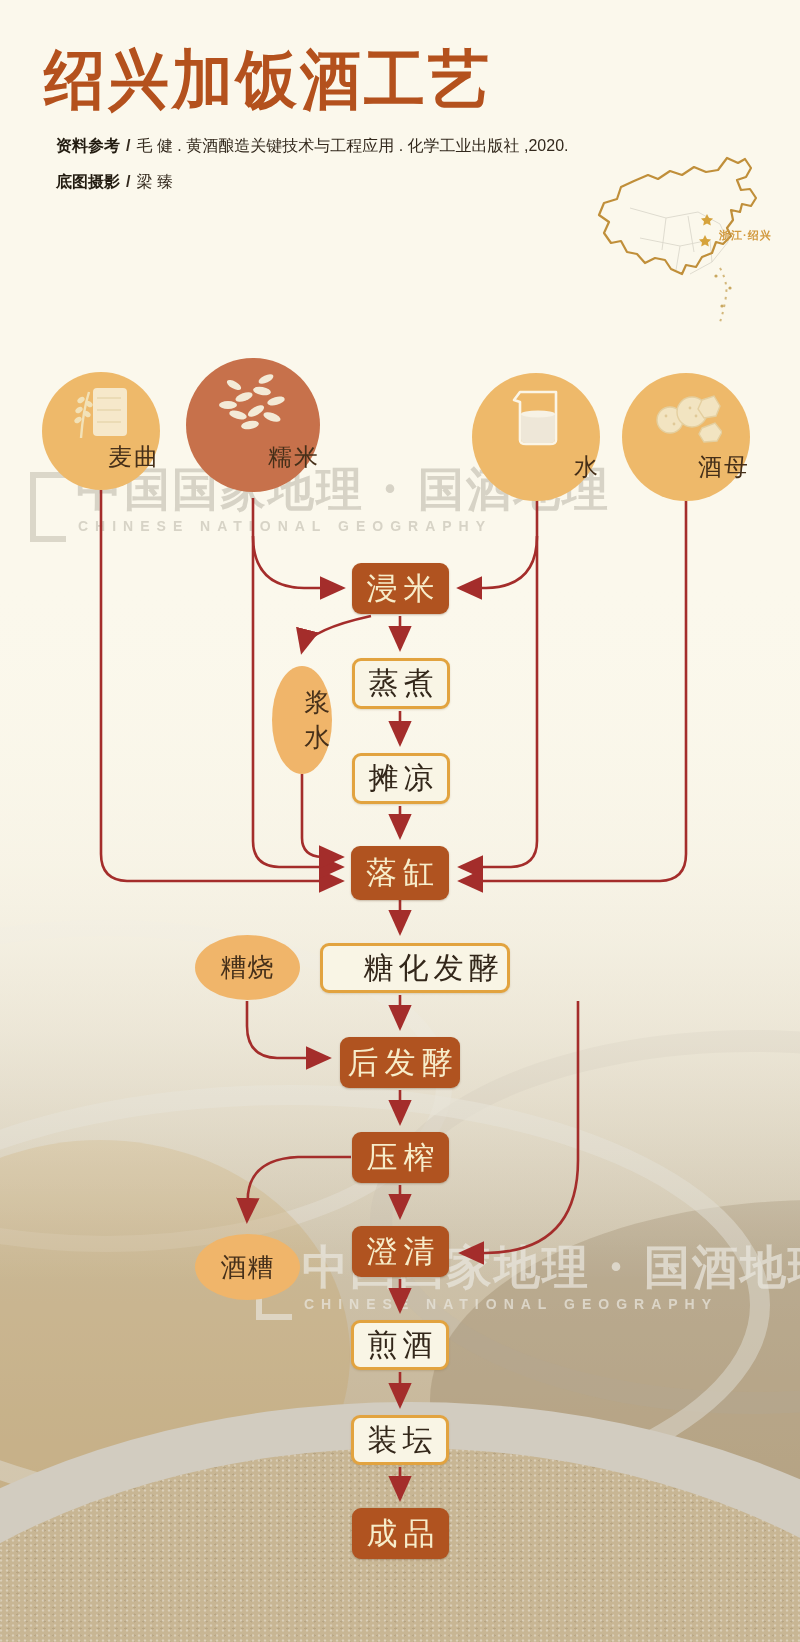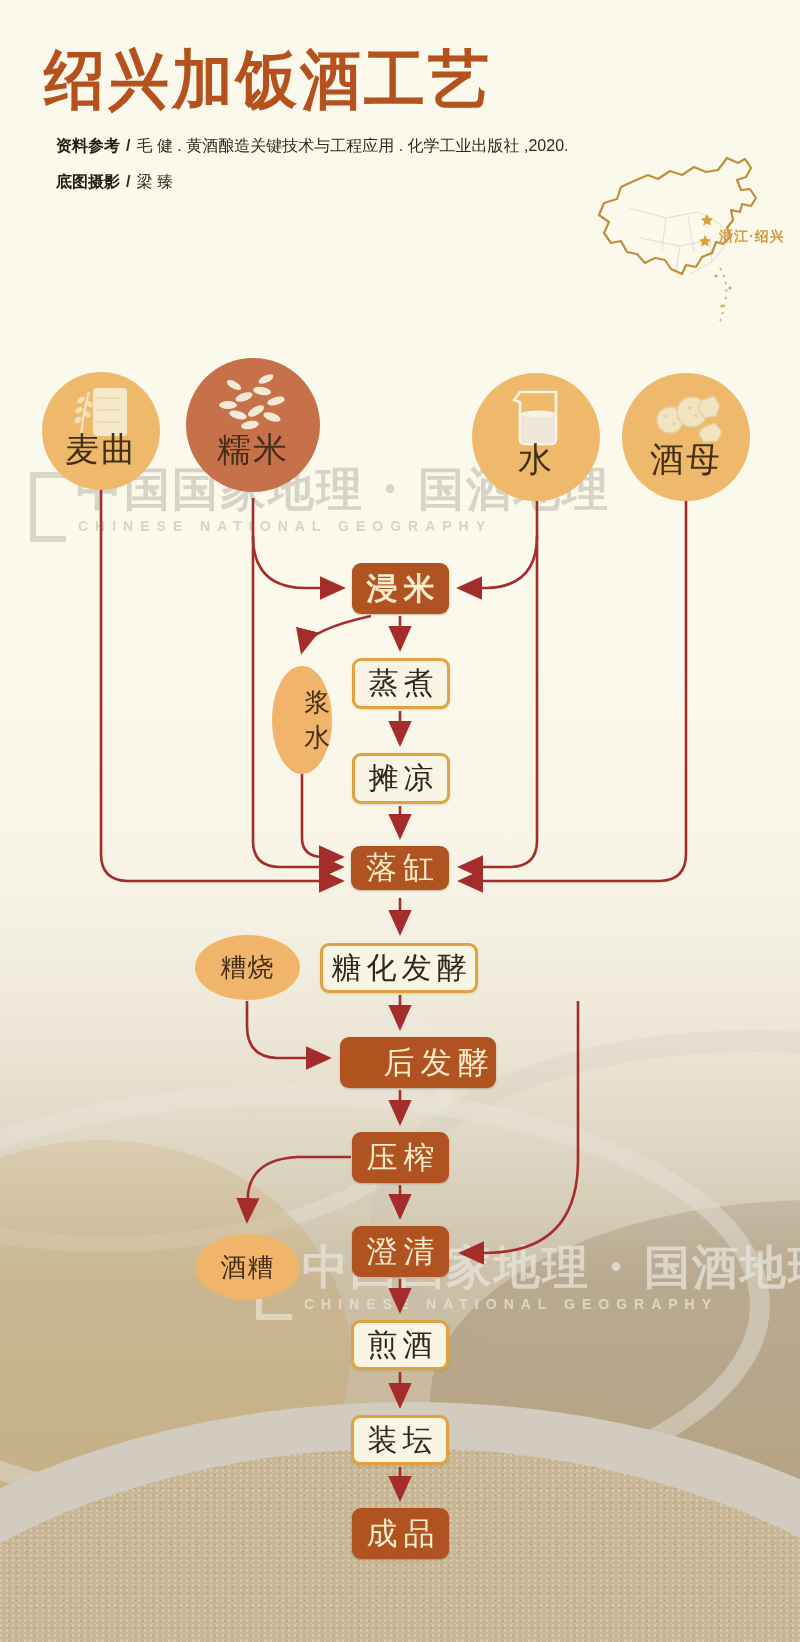--- a/index.html
+++ b/index.html
@@ -32,37 +32,37 @@
   .title{position:absolute;left:44px;top:40px;font-size:61px;font-weight:900;
     color:#b4511d;letter-spacing:3px;font-family:"Liberation Sans","DejaVu Sans",sans-serif;
     transform:scaleY(1.06);}
   .credits{position:absolute;left:56px;top:136px;width:520px;
     font-family:"Liberation Sans","DejaVu Sans",sans-serif;font-size:16px;color:#33291d;}
   .credit-line{margin-bottom:15px;white-space:nowrap;}
   .credit-line b{font-weight:700;color:#221b10;}
   .credit-line .slash{margin:0 6px;font-weight:700;}
   
   .map{position:absolute;left:570px;top:146px;width:228px;height:190px;}
-  .map-label{position:absolute;left:719px;top:228px;font-size:14px;font-weight:700;
+  .map-label{position:absolute;left:719px;top:228px;font-size:11px;font-weight:700;
     color:#d29a3f;font-family:"Liberation Sans",sans-serif;letter-spacing:1px;}
   
   .wm{position:absolute;white-space:nowrap;}
   .wm .wm-row{display:flex;align-items:flex-start;}
   .wm .bracket{width:30px;height:58px;border:6px solid currentColor;border-right:none;
     margin-right:10px;margin-top:6px;opacity:.9;}
   .wm .cn{font-size:46px;font-weight:700;letter-spacing:2px;line-height:1;}
   .wm .en{font-size:14px;letter-spacing:7px;margin:6px 0 0 2px;
     font-family:"Liberation Sans",sans-serif;font-weight:700;}
   .wm1{left:30px;top:466px;color:rgba(176,171,156,.48);}
   .wm2{left:256px;top:1244px;color:rgba(233,230,222,.72);}
   
   .circle{position:absolute;border-radius:50%;background:#eeb96a;}
   .circle.dark{background:#c7714b;}
-  .circle .clabel{position:absolute;left:0;right:0;bottom:14%;text-align:center;
-    font-size:34px;color:#452f19;letter-spacing:2px;}
+  .circle .clabel{position:absolute;left:0;right:0;bottom:14%;text-align:right;
+    font-size:24px;color:#452f19;letter-spacing:2px;}
   .circle svg{position:absolute;left:50%;top:10%;transform:translateX(-50%);}
   
   .box{position:absolute;display:flex;align-items:center;justify-content:center;
     border-radius:9px;}
   .box.filled{background:#b05320;color:#f7edca;font-size:31px;letter-spacing:6px;
     text-indent:6px;box-shadow:0 1px 2px rgba(90,50,20,.3);}
   .box.outlined{background:#f9f5e5;border:3px solid #e2a33f;color:#33271a;
     font-size:30px;letter-spacing:5px;text-indent:5px;box-shadow:0 1px 2px rgba(120,90,40,.2);}
   .ellipse{position:absolute;border-radius:50%;background:#f0b56a;color:#46301a;
     display:flex;align-items:center;justify-content:center;font-size:26px;letter-spacing:1px;}
@@ -214,26 +214,26 @@
       <g fill="#e0c998">
         <circle cx="16" cy="30" r="1.4"></circle>
           <circle cx="24" cy="38" r="1.4"></circle>
         <circle cx="40" cy="22" r="1.4"></circle>
           <circle cx="46" cy="30" r="1.4"></circle>
       </g>
     </svg>
     <div class="clabel">酒母</div>
   </div>
 
-  <div class="box filled" style="left:352px;top:563px;width:97px;height:51px;font-weight:bold;">浸米</div>
+  <div class="box filled" style="left:352px;top:563px;width:97px;height:51px;">浸米</div>
   <div class="box outlined" style="left:352px;top:658px;width:92px;height:45px;">蒸煮</div>
   <div class="box outlined" style="left:352px;top:753px;width:92px;height:45px;">摊凉</div>
-  <div class="box filled" style="left:351px;top:846px;width:98px;height:44px;">落缸</div>
-  <div class="box outlined" style="left:320px;top:943px;width:152px;height:44px;">糖化发酵</div>
-  <div class="box filled" style="left:340px;top:1037px;width:120px;height:51px;padding-left:36px;">后发酵</div>
+  <div class="box filled" style="left:351px;top:846px;width:98px;height:54px;">落缸</div>
+  <div class="box outlined" style="left:320px;top:943px;width:152px;height:44px;padding-left:32px;">糖化发酵</div>
+  <div class="box filled" style="left:340px;top:1037px;width:120px;height:51px;">后发酵</div>
   <div class="box filled" style="left:352px;top:1132px;width:97px;height:51px;">压榨</div>
   <div class="box filled" style="left:352px;top:1226px;width:97px;height:51px;">澄清</div>
   <div class="box outlined" style="left:351px;top:1320px;width:92px;height:44px;">煎酒</div>
   <div class="box outlined" style="left:351px;top:1415px;width:92px;height:44px;">装坛</div>
   <div class="box filled" style="left:352px;top:1508px;width:97px;height:51px;">成品</div>
 
   <div class="ellipse vtext" style="left:272px;top:666px;width:60px;height:108px;">
     <span>浆水</span>
   </div>
   <div class="ellipse" style="left:195px;top:935px;width:105px;height:65px;">

